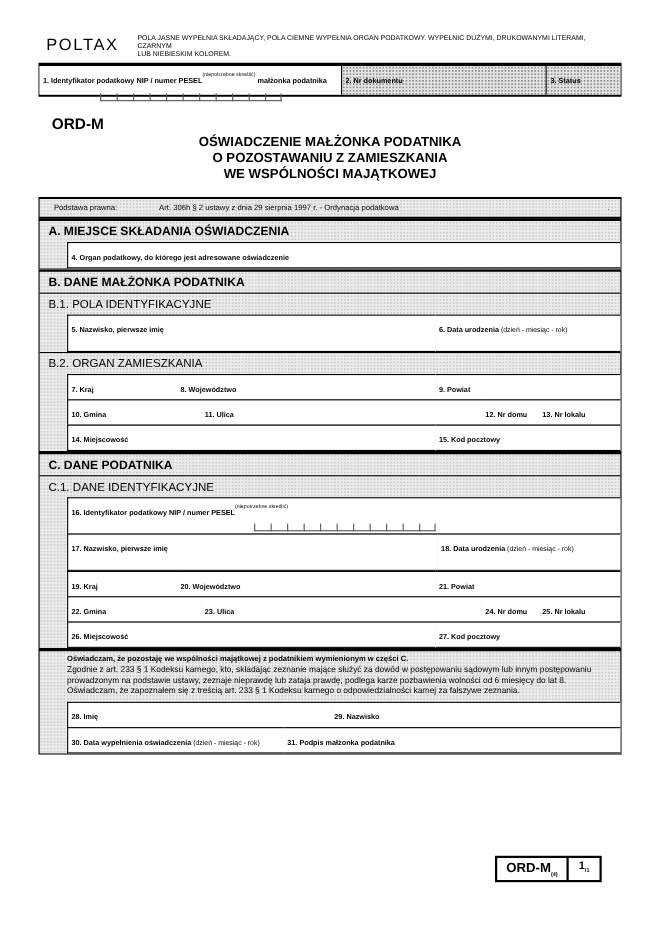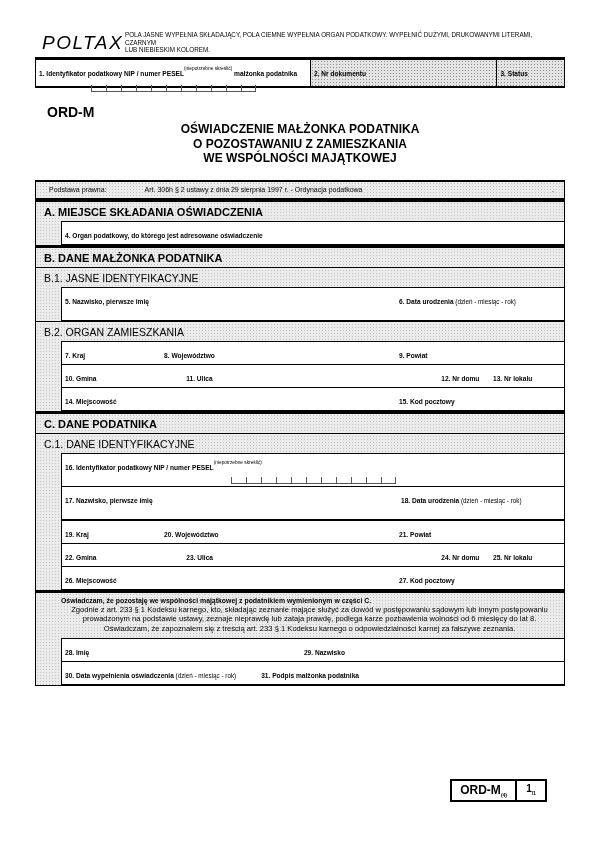--- a/index.html
+++ b/index.html
@@ -2,21 +2,21 @@
 <html><head>
 <meta charset="utf-8">
 <style>
   * { margin:0; padding:0; box-sizing:border-box; }
   html,body { width:600px; height:849px; background:#fff; overflow:hidden;
     font-family:"Liberation Sans", sans-serif; color:#000; }
   .page { width:600px; height:849px; padding:30px 35px 0 35px; position:relative; }
 
   
   .toprow { display:flex; align-items:flex-start; }
-  .brand { font-size:19px; letter-spacing:1.5px; padding-left:7px; width:90px; margin-top:2px;font-style:italic; }
+  .brand { font-size:15px; letter-spacing:1.5px; padding-left:7px; width:90px; margin-top:2px; }
   .topnote { font-size:6.3px; line-height:7.5px; padding-top:1px; }
 
   
   .idrow { display:flex; border:1px solid #000; border-top:3px solid #000;
            border-bottom:2px solid #000; margin-top:3px; height:31px; }
   .idrow .cell { padding:2px 3px; position:relative; }
   .c1 { width:51.9%; background:#fff; }
   .c2 { width:35.3%; border-left:1px solid #000; }
   .c3 { width:12.8%; border-left:1px solid #000; }
   .darkfield { background-color:#e3e3e3;
@@ -55,21 +55,21 @@
   .frow { display:flex; }
   .frow .fbox + .fbox { border-left:0; }
   .fieldarea .frow + .frow { margin-top:-1px; }
   .fbox { background:#fff; border:1px solid #000; border-right:0; padding:2px 3px; }
   .fieldarea .frow .fbox:last-child { border-right:0; }
   .h24 { min-height:24px; } .h34 { min-height:34px; } .h22 { min-height:22px; }
 
   
   .decl { padding:3px 6px 5px 25px; }
   .decl-bold { font-size:6.9px; font-weight:bold; line-height:9px; }
-  .decl-body { font-size:7.6px; line-height:9.6px; text-align:center; }
+  .decl-body { font-size:7.6px; line-height:9.6px; text-align:left; }
 
   
   .footer { position:absolute; right:53px; bottom:47px; display:flex;
     border:2px solid #000; background:#fff; }
   .footer .fcode { padding:2px 8px; font-size:12px; font-weight:bold; border-right:2px solid #000; }
   .footer .fpage { padding:2px 6px; font-size:10px; font-weight:bold; min-width:28px; text-align:center; }
   .subsm { font-size:5px; font-weight:bold; vertical-align:sub; }
 </style>
 </head>
 <body>
@@ -128,21 +128,21 @@
       <div class="frow">
         <div class="fbox h24" style="width:100%">
           <span class="flabel">4. Organ podatkowy, do którego jest adresowane oświadczenie</span>
         </div>
       </div>
     </div>
   </div>
 
   <div class="section graybg">
     <div class="sechead">B. DANE MAŁŻONKA PODATNIKA</div>
-    <div class="subhead">B.1. JASNE IDENTYFIKACYJNE</div>
+    <div class="subhead">B.1. POLA IDENTYFIKACYJNE</div>
     <div class="fieldarea">
       <div class="frow">
         <div class="fbox h34" style="width:66.6%">
           <span class="flabel">5. Nazwisko, pierwsze imię</span>
         </div>
         <div class="fbox h34" style="width:33.4%">
           <span class="flabel">6. Data urodzenia</span><span class="fsuffix"> (dzień - miesiąc - rok)</span>
         </div>
       </div>
     </div>

